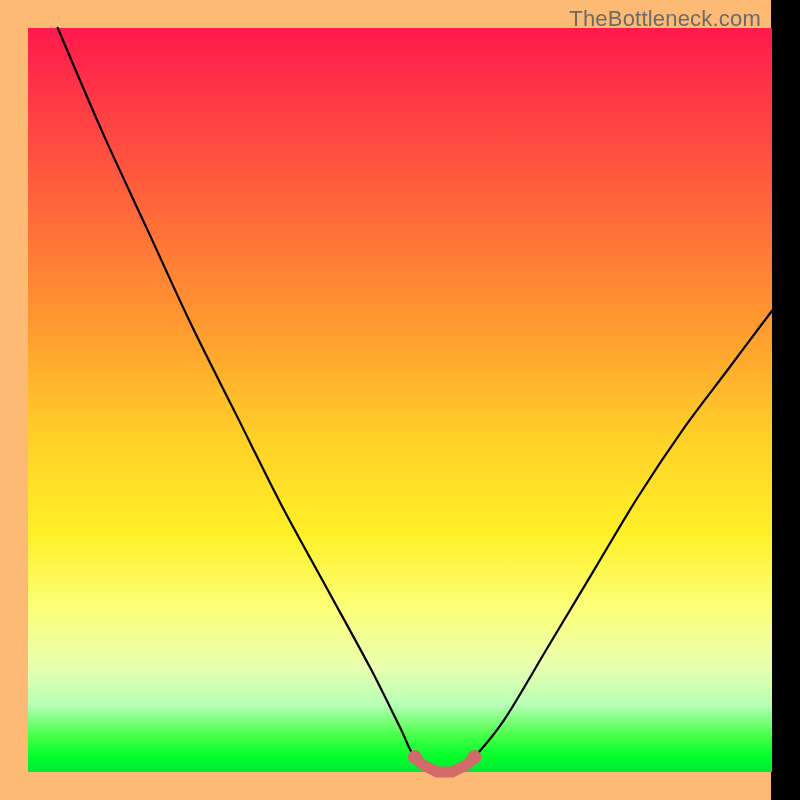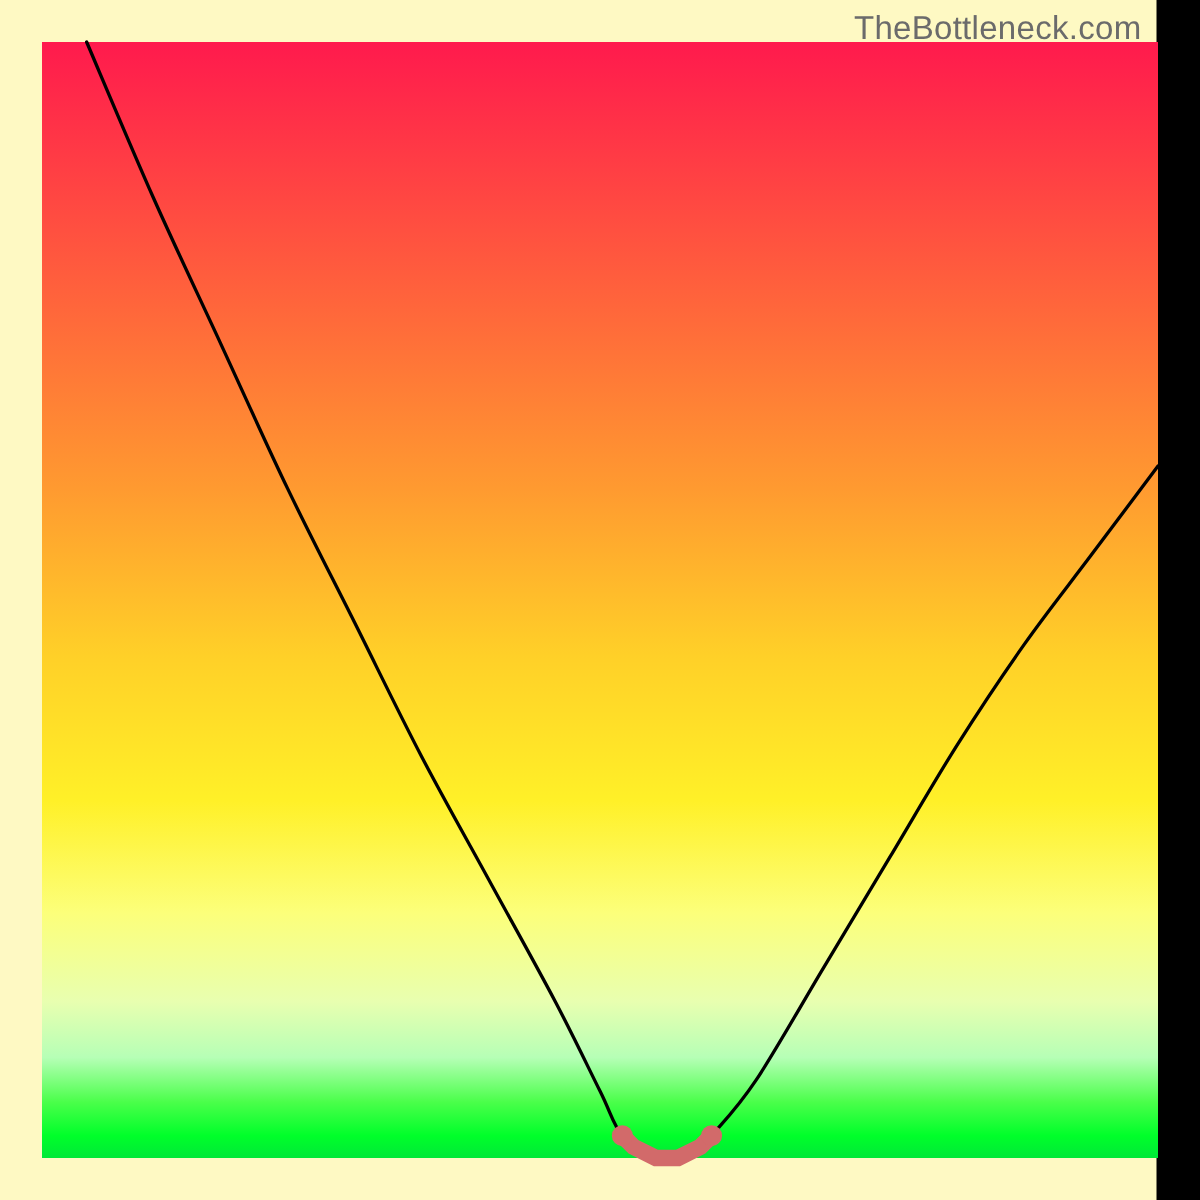--- a/index.html
+++ b/index.html
@@ -10,21 +10,21 @@
     background: #000;
     overflow: hidden;
     font-family: Arial, Helvetica, sans-serif;
   }
   .frame {
     position: absolute;
     left: 0;
     top: 0;
     width: 771px;
     height: 800px;
-    background: #fef9c3;
+    background: #fdba74;
   }
   .plot {
     position: absolute;
     left: 28px;
     top: 28px;
     width: 744px;
     height: 744px;
     
     background: linear-gradient(to bottom,
       #ff1a4d 0%,

